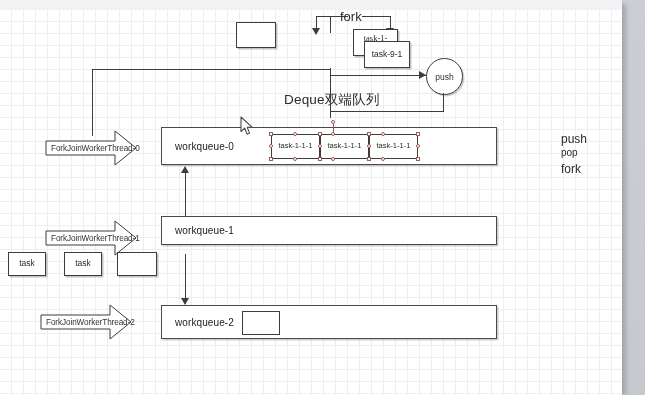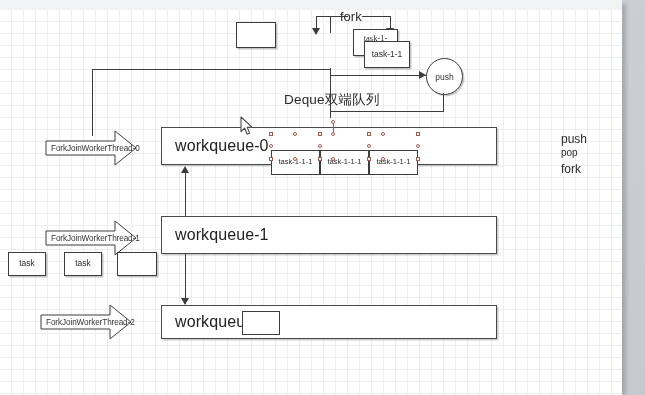--- a/index.html
+++ b/index.html
@@ -31,21 +31,21 @@
     background:#f2f3f4;border-bottom:1px solid #e3e5e7;}
 
   
   .box{position:absolute;background:#ffffff;border:1px solid #3d3d3d;
     box-sizing:border-box;display:flex;align-items:center;justify-content:center;
     text-align:center;color:#2b2b2b;line-height:1.12;
     box-shadow:1.5px 1.5px 0 rgba(60,60,60,.30);}
   .qbar{position:absolute;background:#ffffff;border:1.5px solid #4a4a4a;
     box-sizing:border-box;display:flex;align-items:center;
     box-shadow:1.5px 1.5px 0 rgba(60,60,60,.25);}
-  .qlabel{font-size:16px;color:#222;padding-left:13px;letter-spacing:.1px;}
+  .qlabel{font-size:10px;color:#222;padding-left:13px;letter-spacing:.1px;}
   .circle{position:absolute;border:1.3px solid #3d3d3d;border-radius:50%;
     background:#fff;display:flex;align-items:center;justify-content:center;
     font-size:8.5px;color:#333;
     box-shadow:1.5px 1.5px 0 rgba(60,60,60,.25);}
   .line{position:absolute;background:#3c3c3c;}
   .hl{height:1px;}
   .vl{width:1px;}
   .txt{position:absolute;color:#2b2b2b;white-space:nowrap;}
 
   
@@ -59,21 +59,21 @@
 
   
   .chev{position:absolute;}
   .chev svg{display:block;}
   .chev .lbl{position:absolute;left:6px;top:50%;transform:translateY(-50%);
     font-size:8.2px;color:#333;white-space:nowrap;letter-spacing:-.1px;}
 
   
   .tcell{position:absolute;background:#fff;border:1px solid #3d3d3d;
     box-sizing:border-box;display:flex;align-items:center;justify-content:center;
-    font-size:7.6px;color:#2b2b2b;line-height:1.18;margin-top:16px;}
+    font-size:7.6px;color:#2b2b2b;line-height:1.18;}
   .hdl{position:absolute;width:4px;height:4px;background:#fff;
     border:1px solid #a05a52;box-sizing:border-box;}
   .hdl.rnd{border-radius:50%;}
 
   .cursor{position:absolute;}
 </style>
 </head>
 <body>
 
 <div id="stage">
@@ -93,21 +93,21 @@
   <div class="line vl" style="left:390px;top:16px;height:13px;"></div>
   <div class="ar ar-down" style="left:386px;top:28px;"></div>
 
   <div class="line vl" style="left:330px;top:16px;height:17px;"></div>
 
   <div class="box" style="left:236px;top:22px;width:40px;height:26px;"></div>
 
 
   <div class="box" style="left:353px;top:29px;width:45px;height:27px;font-size:8.5px;align-items:flex-start;padding-top:4px;font-family:Liberation Serif, serif;">task-1-</div>
 
-  <div class="box" style="left:364px;top:41px;width:46px;height:27px;font-size:8.5px;z-index:3;">task-1-1</div>
+  <div class="box" style="left:364px;top:41px;width:46px;height:27px;font-size:8.5px;z-index:3;">task-9-1</div>
 
   <div class="line vl" style="left:330px;top:68px;height:50px;z-index:1;"></div>
   <div class="line hl" style="left:330px;top:75px;width:96px;"></div>
   <div class="ar ar-right" style="left:419px;top:71px;"></div>
 
   <div class="circle" style="left:426px;top:58px;width:35px;height:35px;">push</div>
 
   <div class="line vl" style="left:443px;top:93px;height:19px;"></div>
   <div class="line hl" style="left:330px;top:111px;width:114px;"></div>
 
@@ -162,21 +162,21 @@
   <div class="line vl" style="left:185px;top:172px;height:44px;"></div>
   <div class="ar ar-up" style="left:181px;top:166px;"></div>
 
   <div class="chev" style="left:45px;top:220px;width:92px;height:36px;">
     <svg width="92" height="36" viewBox="0 0 92 36">
       <path d="M1,11 L70,11 L70,1 L91,18 L70,35 L70,25 L1,25 Z" fill="#ffffff" stroke="#3d3d3d" stroke-width="1"></path>
     </svg>
     <span class="lbl">ForkJoinWorkerThread-1</span>
   </div>
 
-  <div class="qbar" style="left:161px;top:216px;width:336px;height:38px;">
+  <div class="qbar" style="left:161px;top:216px;width:336px;height:29px;">
     <span class="qlabel">workqueue-1</span>
   </div>
 
   <div class="line vl" style="left:185px;top:254px;height:50px;"></div>
   <div class="ar ar-down" style="left:181px;top:298px;"></div>
 
   <div class="box" style="left:8px;top:252px;width:38px;height:24px;font-size:8.5px;">task</div>
   <div class="box" style="left:64px;top:252px;width:38px;height:24px;font-size:8.5px;">task</div>
   <div class="box" style="left:117px;top:252px;width:40px;height:24px;font-size:8.5px;"></div>
 

